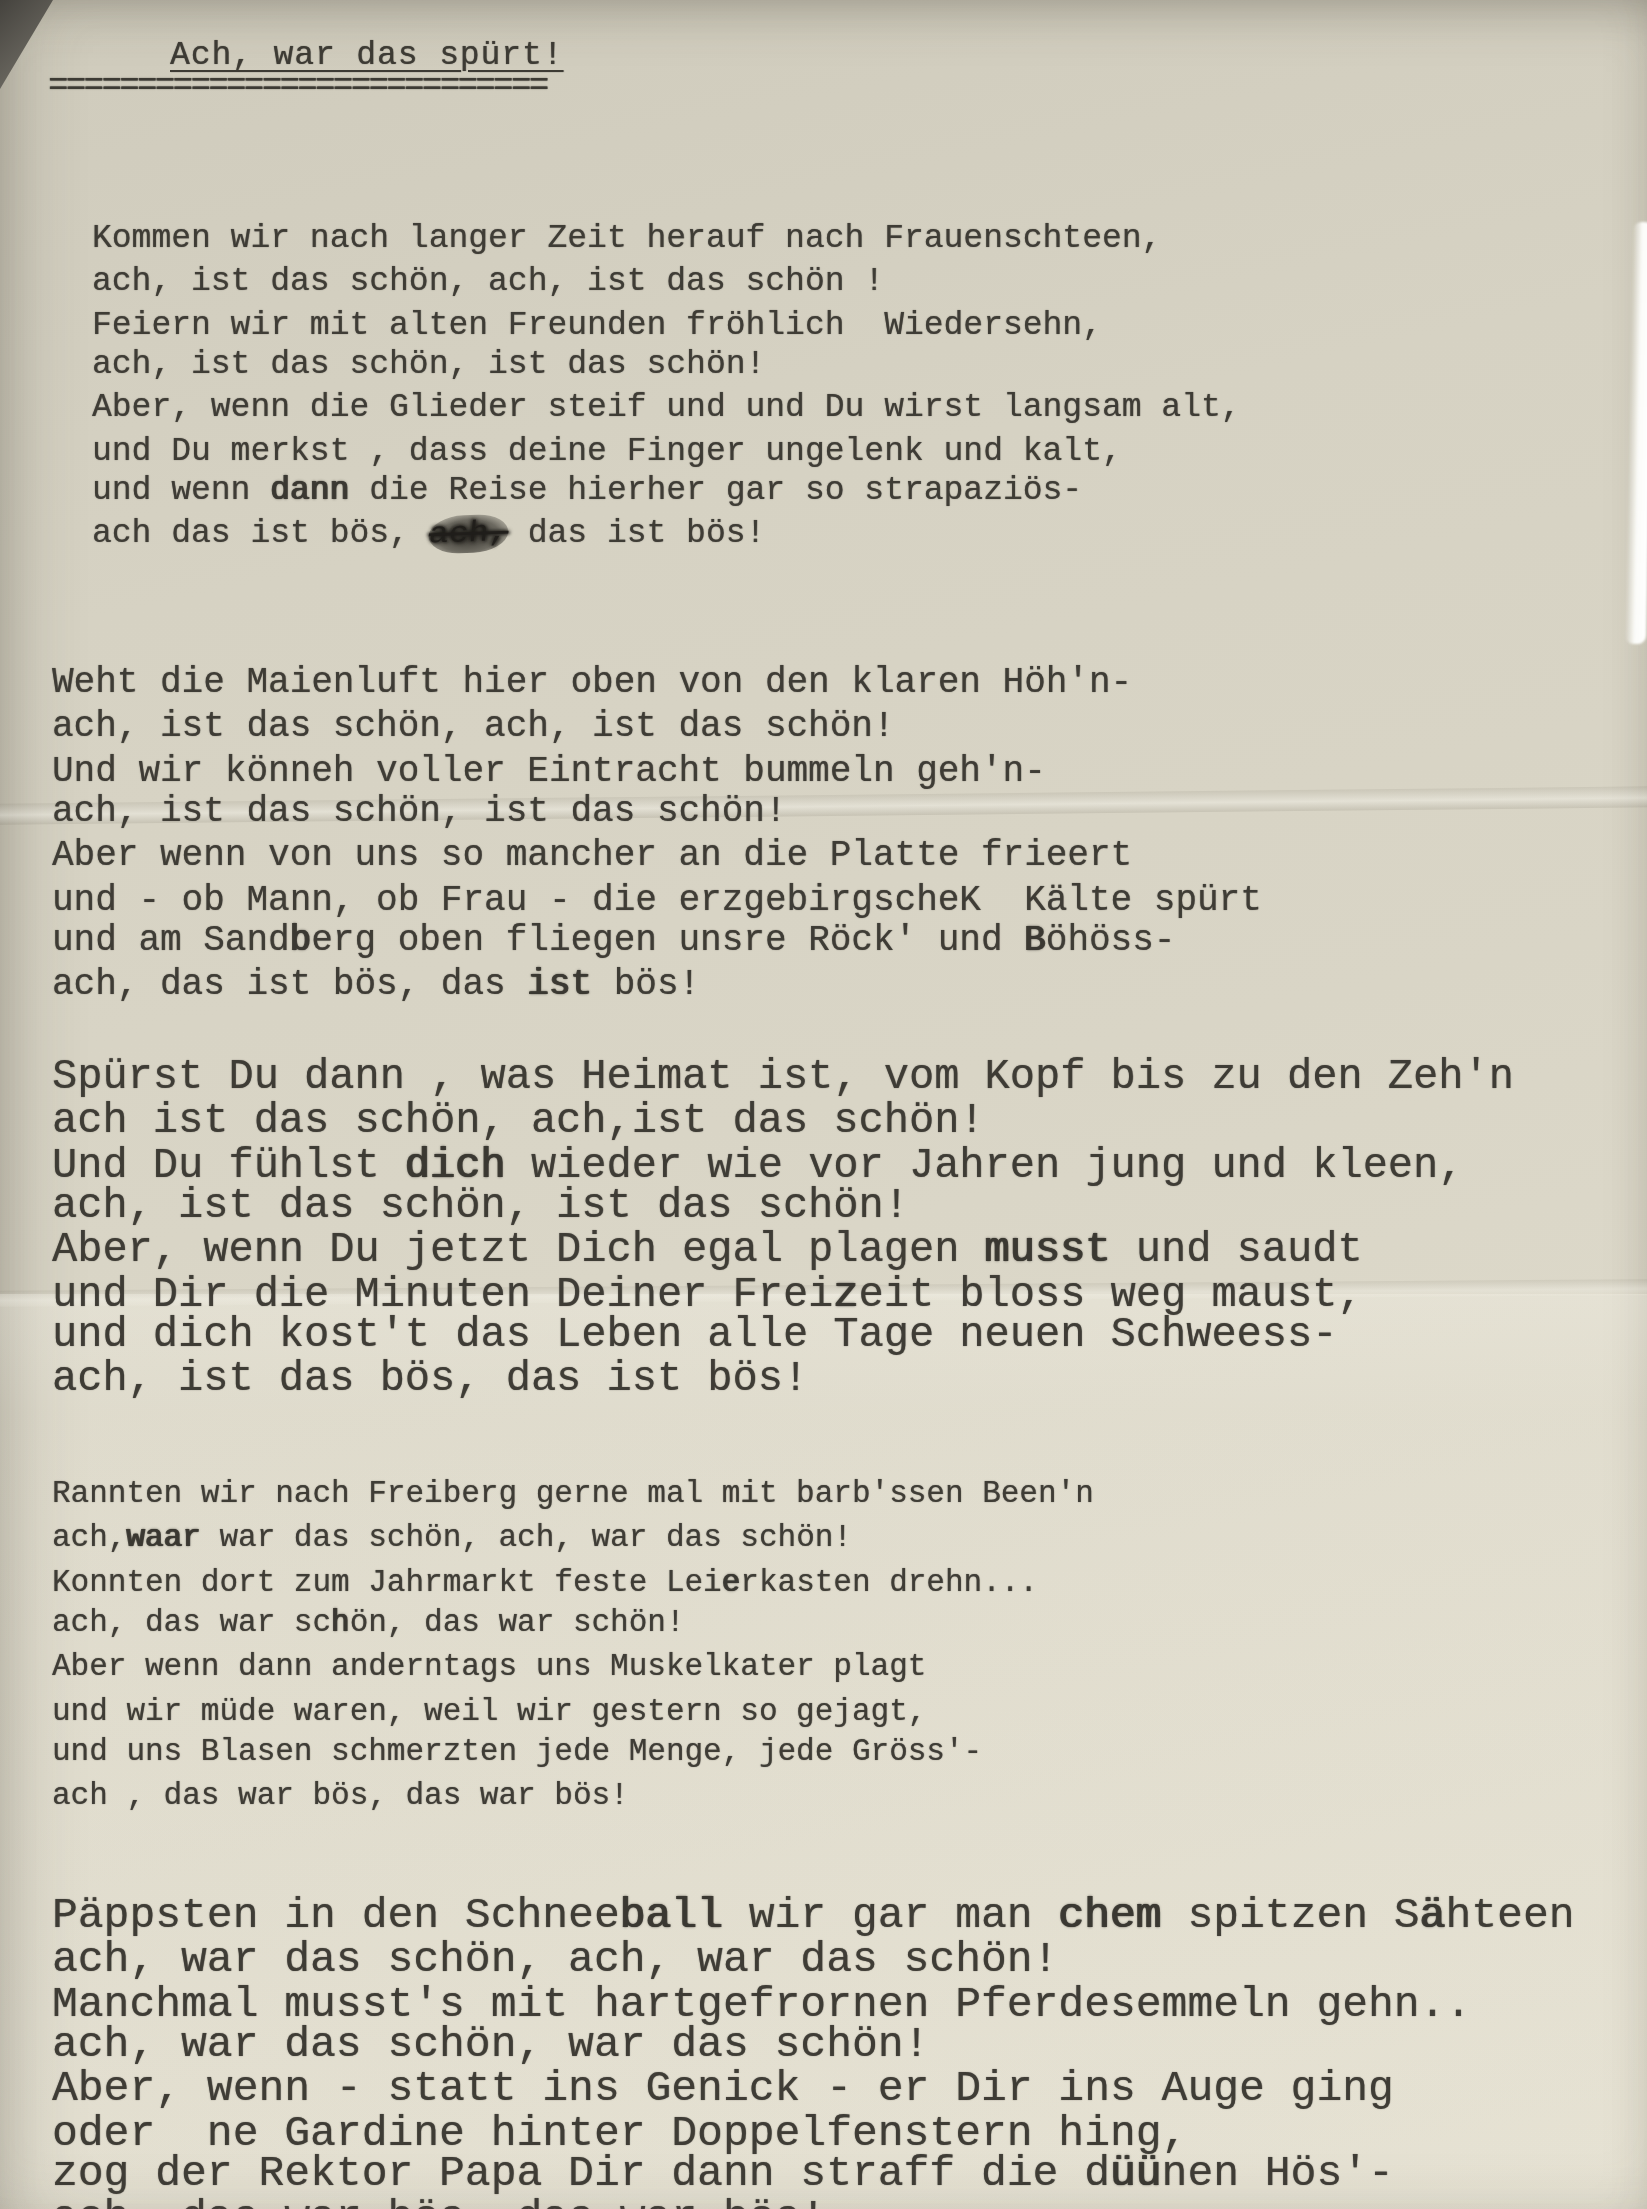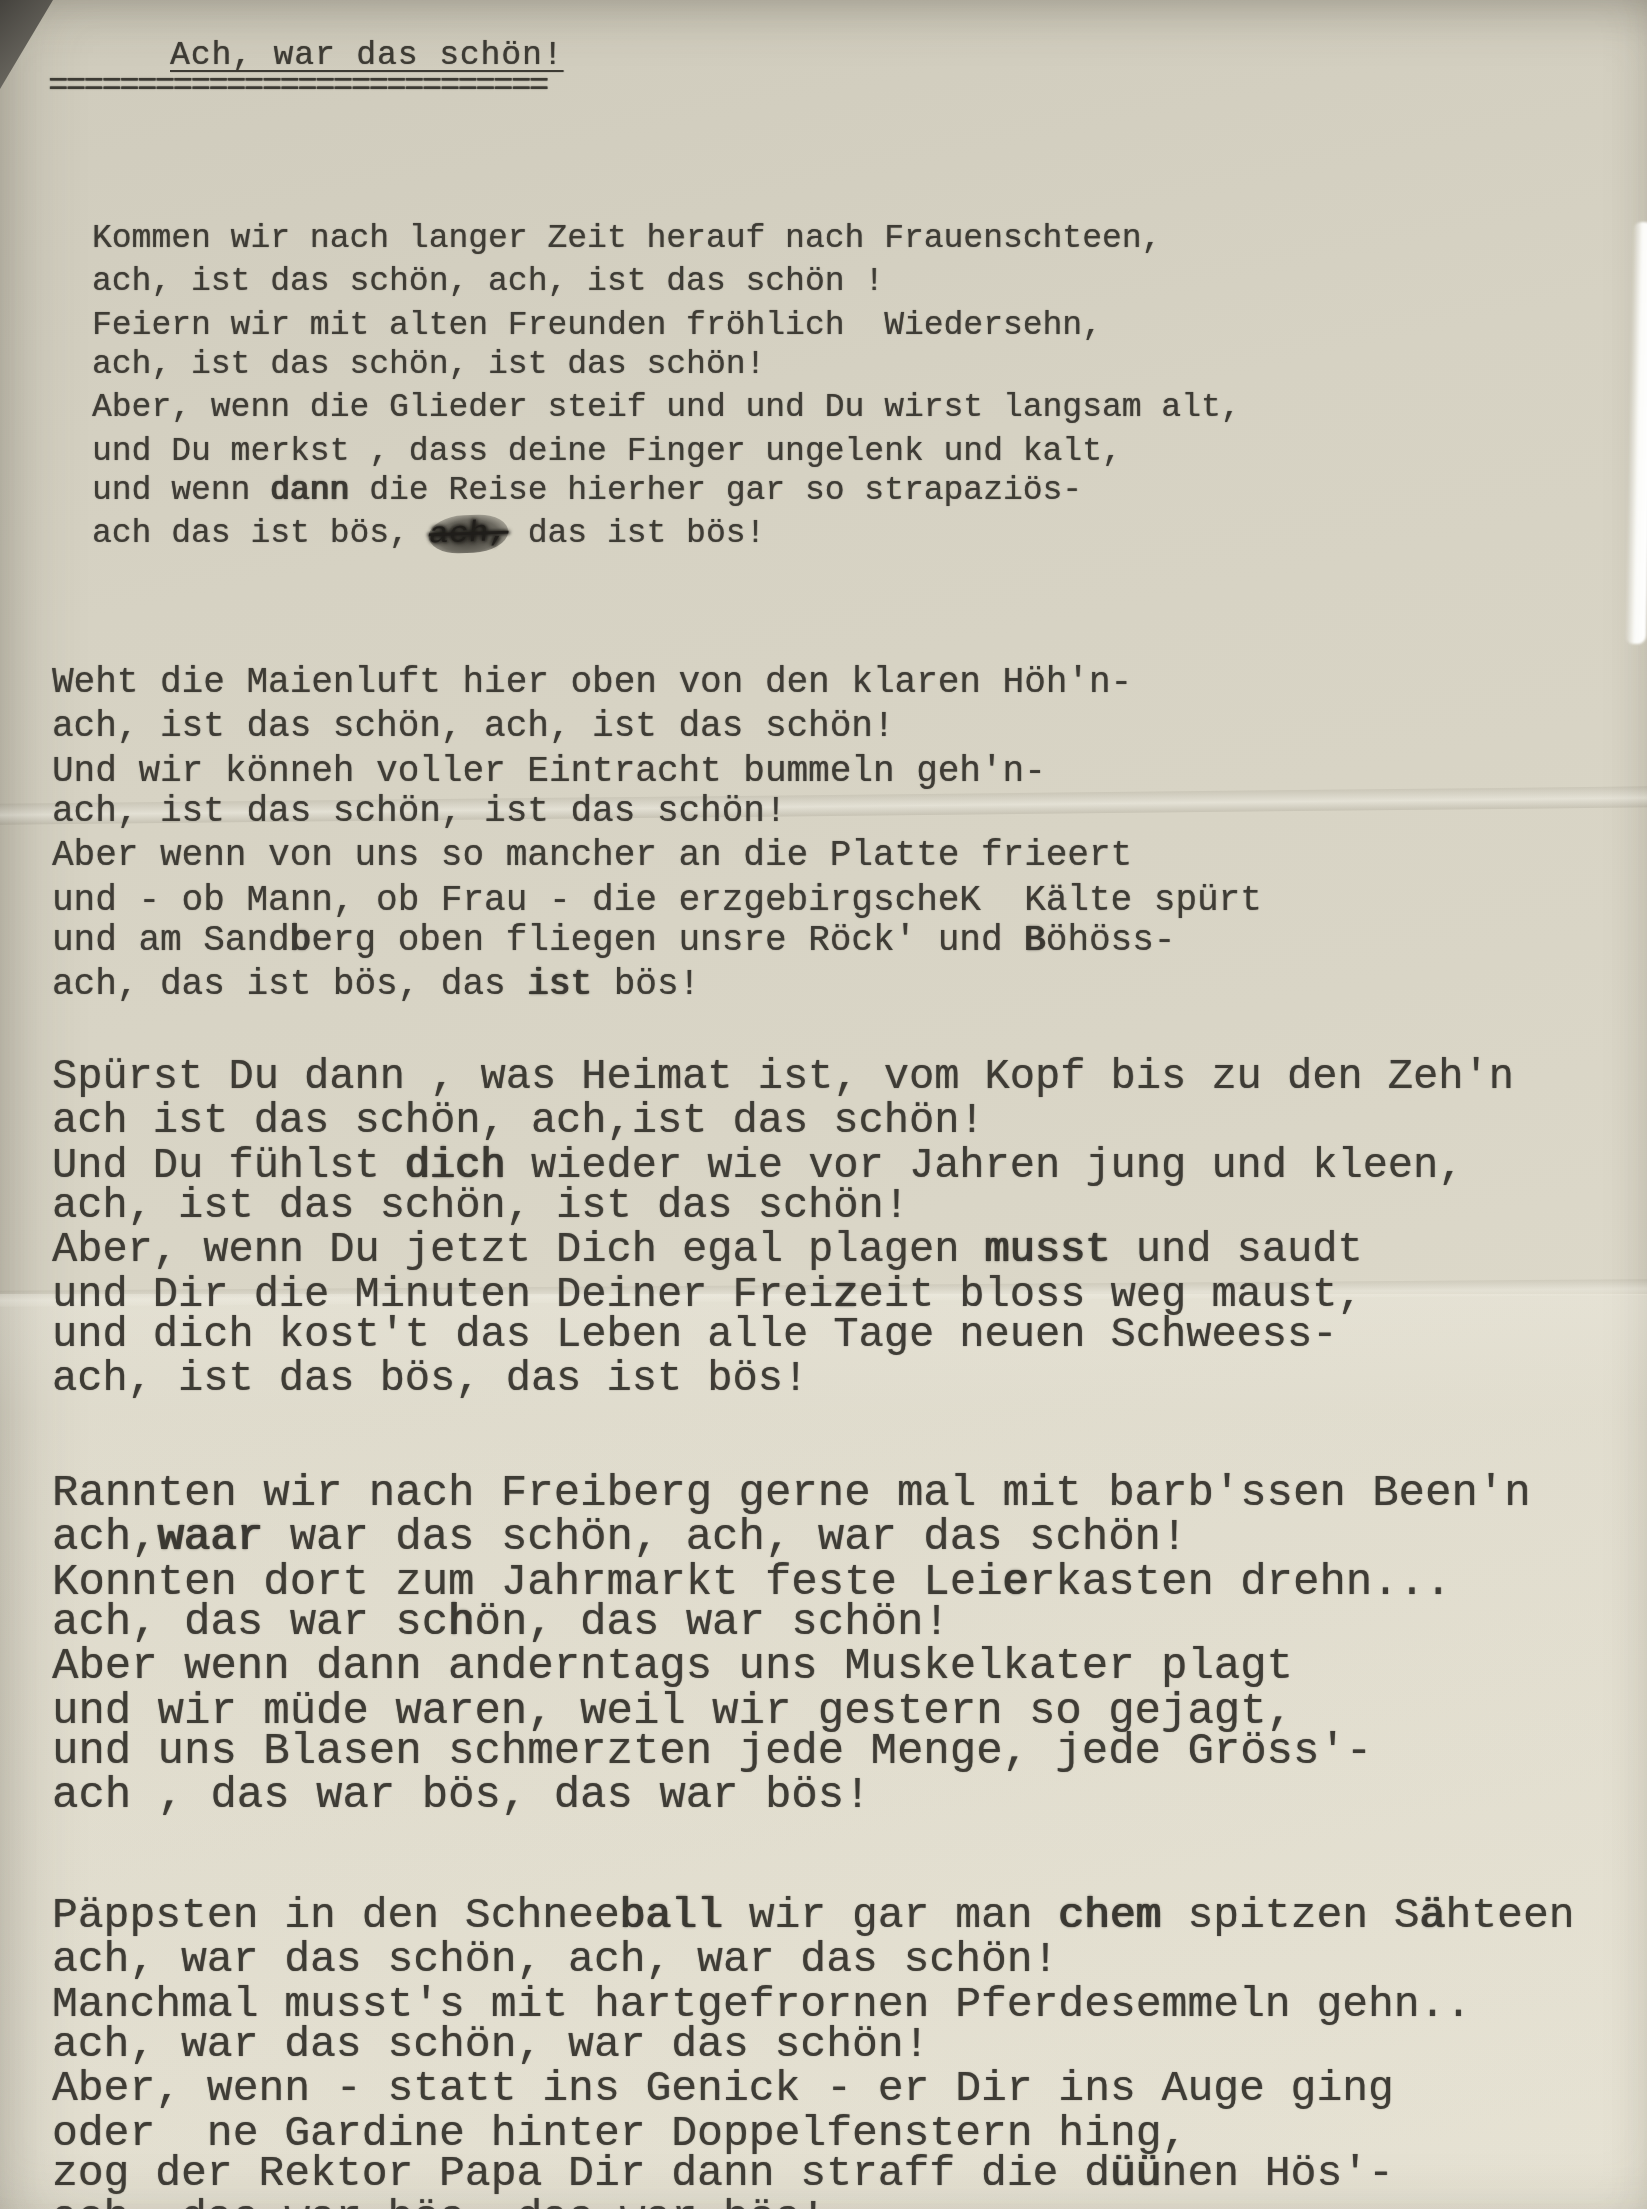--- a/index.html
+++ b/index.html
@@ -90,21 +90,21 @@
   .stanza { position: absolute; left: 52px; white-space: pre; }
   .stanza .line {
     white-space: pre;
     text-shadow: 0 0 1.2px rgba(53,51,46,0.65), 0.4px 0.3px 0 rgba(53,51,46,0.28);
   }
   .stanza .line:nth-child(3n)   { transform: translateY(1.7px); }
   .stanza .line:nth-child(3n+1) { transform: translateY(-0.9px); }
   .s0 { top: 219px;  font-size: 33px; line-height: 42px; margin-left: 40px; }
   .s1 { top: 662px;  font-size: 36px; line-height: 43px; }
   .s2 { top: 1057px; font-size: 42px; line-height: 43px; }
-  .s3 { top: 1473px; font-size: 44px; line-height: 43px; }
+  .s3 { top: 1473px; font-size: 31px; line-height: 43px; }
   .s4 { top: 1895px; font-size: 43px; line-height: 43px; }
   
   .ot {
     text-shadow:
       0.8px 0 0 currentColor,
       -0.8px 0 0 currentColor,
       0 0 2.2px rgba(42,40,35,0.85);
   }
   
   .blot {
@@ -121,21 +121,21 @@
 </head>
 <body>
 
 <div class="page">
   <div class="corner-shadow"></div>
   <div class="crease-1"></div>
   <div class="crease-2"></div>
   <div class="lower-light"></div>
   <div class="edge-sliver"></div>
 
-  <h1 class="title">Ach, war das schön!</h1>
+  <h1 class="title">Ach, war das spürt!</h1>
   <div class="title-underline">============================</div>
 
   <div class="stanzas">
       <div class="stanza s0"><div class="line"><span>Kommen wir nach langer Zeit herauf nach Frauenschteen,</span></div><div class="line"><span>ach, ist das schön, ach, ist das schön !</span></div><div class="line"><span>Feiern wir mit alten Freunden fröhlich  Wiedersehn,</span></div><div class="line"><span>ach, ist das schön, ist das schön!</span></div><div class="line"><span>Aber, wenn die Glieder steif und und Du wirst langsam alt,</span></div><div class="line"><span>und Du merkst , dass deine Finger ungelenk und kalt,</span></div><div class="line"><span>und wenn </span><span class="ot">dann</span><span> die Reise hierher gar so strapaziös-</span></div><div class="line"><span>ach das ist bös, </span><span class="blot">ach,</span><span> das ist bös!</span></div></div>
       <div class="stanza s1"><div class="line"><span>Weht die Maienluft hier oben von den klaren Höh'n-</span></div><div class="line"><span>ach, ist das schön, ach, ist das schön!</span></div><div class="line"><span>Und wir könneh voller Eintracht bummeln geh'n-</span></div><div class="line"><span>ach, ist das schön, ist das schön!</span></div><div class="line"><span>Aber wenn von uns so mancher an die Platte frieert</span></div><div class="line"><span>und - ob Mann, ob Frau - die erzgebirgscheK  Kälte spürt</span></div><div class="line"><span>und am Sand</span><span class="ot">b</span><span>erg oben fliegen unsre Röck' und </span><span class="ot">B</span><span>öhöss-</span></div><div class="line"><span>ach, das ist bös, das </span><span class="ot">ist</span><span> bös!</span></div></div>
       <div class="stanza s2"><div class="line"><span>Spürst Du dann , was Heimat ist, vom Kopf bis zu den Zeh'n</span></div><div class="line"><span>ach ist das schön, ach,ist das schön!</span></div><div class="line"><span>Und Du fühlst </span><span class="ot">dich</span><span> wieder wie vor Jahren jung und kleen,</span></div><div class="line"><span>ach, ist das schön, ist das schön!</span></div><div class="line"><span>Aber, wenn Du jetzt Dich egal plagen </span><span class="ot">musst</span><span> und saudt</span></div><div class="line"><span>und Dir die Minuten Deiner Frei</span><span class="ot">z</span><span>eit bloss weg maust,</span></div><div class="line"><span>und dich kost't das Leben alle Tage neuen Schweess-</span></div><div class="line"><span>ach, ist das bös, das ist bös!</span></div></div>
       <div class="stanza s3"><div class="line"><span>Rannten wir nach Freiberg gerne mal mit barb'ssen Been'n</span></div><div class="line"><span>ach,</span><span class="ot">waar</span><span> war das schön, ach, war das schön!</span></div><div class="line"><span>Konnten dort zum Jahrmarkt feste Lei</span><span class="ot">e</span><span>rkasten drehn...</span></div><div class="line"><span>ach, das war sc</span><span class="ot">h</span><span>ön, das war schön!</span></div><div class="line"><span>Aber wenn dann anderntags uns Muskelkater plagt</span></div><div class="line"><span>und wir müde waren, weil wir gestern so gejagt,</span></div><div class="line"><span>und uns Blasen schmerzten jede Menge, jede Gröss'-</span></div><div class="line"><span>ach , das war bös, das war bös!</span></div></div>
       <div class="stanza s4"><div class="line"><span>Päppsten in den Schnee</span><span class="ot">ball</span><span> wir gar man </span><span class="ot">chem</span><span> spitzen S</span><span class="ot">ä</span><span>hteen</span></div><div class="line"><span>ach, war das schön, ach, war das schön!</span></div><div class="line"><span>Manchmal musst's mit hartgefrornen Pferdesemmeln gehn..</span></div><div class="line"><span>ach, war das schön, war das schön!</span></div><div class="line"><span>Aber, wenn - statt ins Genick - er Dir ins Auge ging</span></div><div class="line"><span>oder  ne Gardine hinter Doppelfenstern hing,</span></div><div class="line"><span>zog der Rektor Papa Dir dann straff die d</span><span class="ot">üü</span><span>nen Hös'-</span></div><div class="line"><span>ach, das war bös, das war bös!</span></div></div>
     </div>
 </div>

